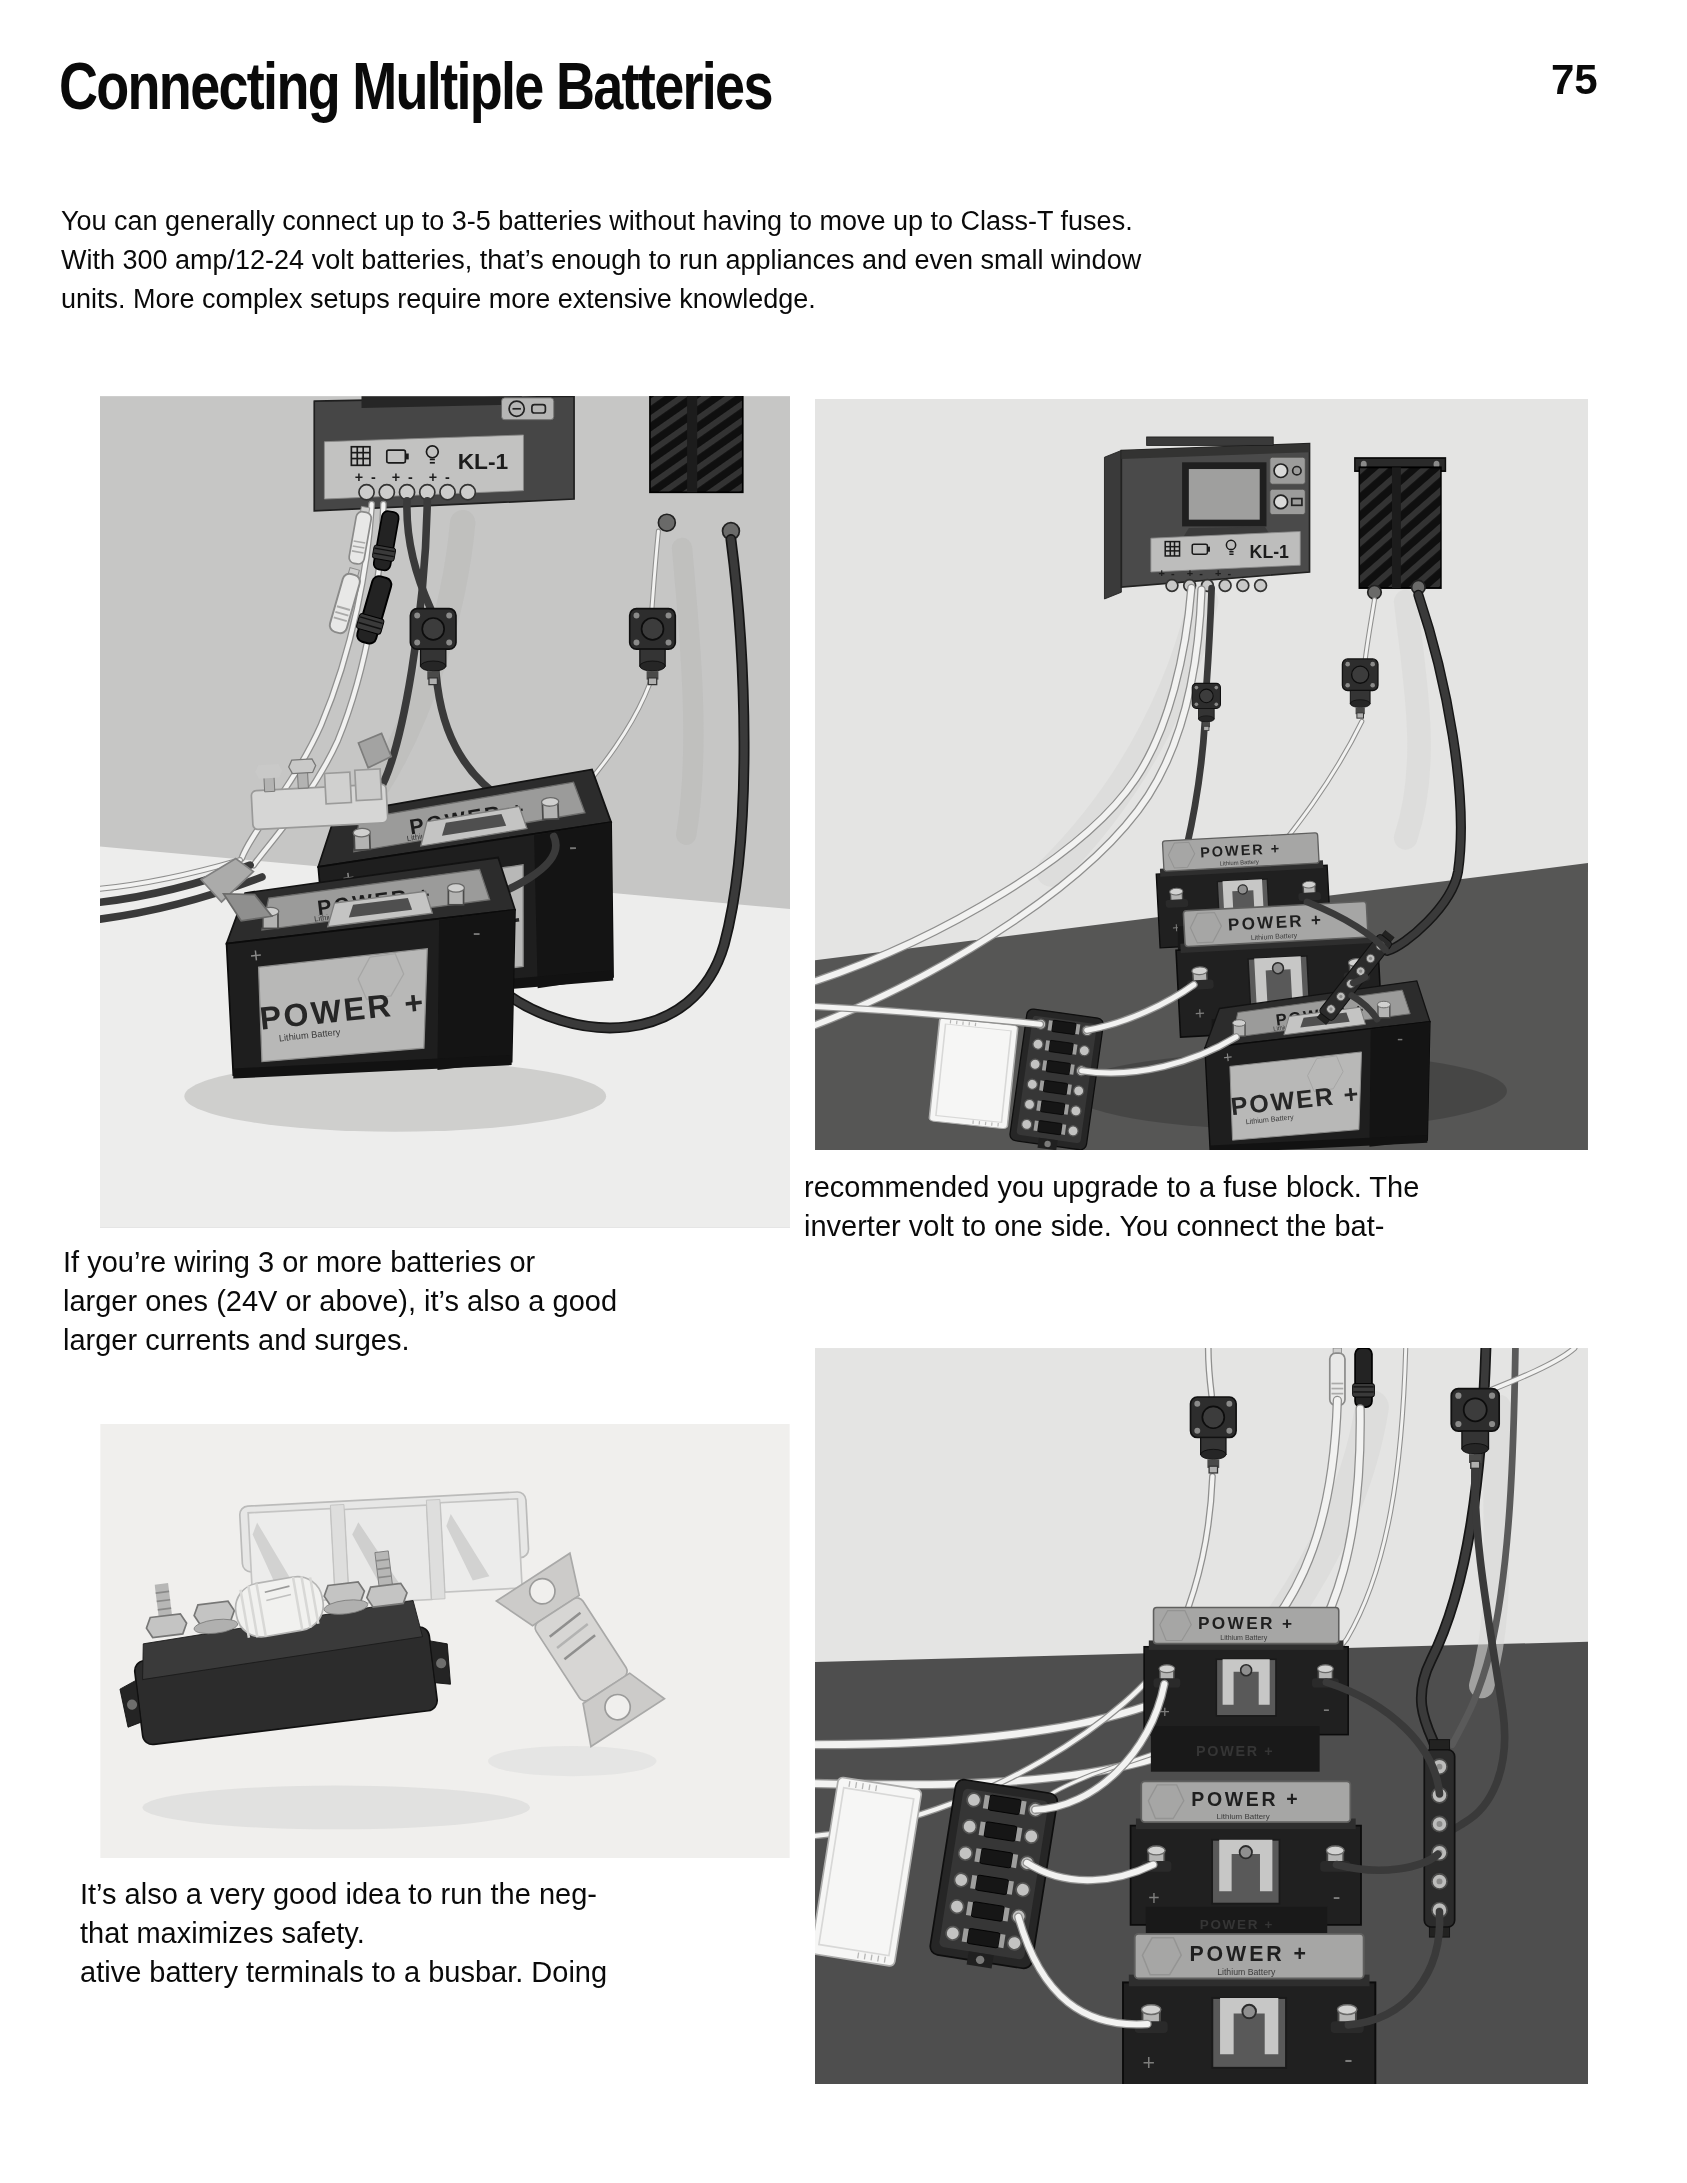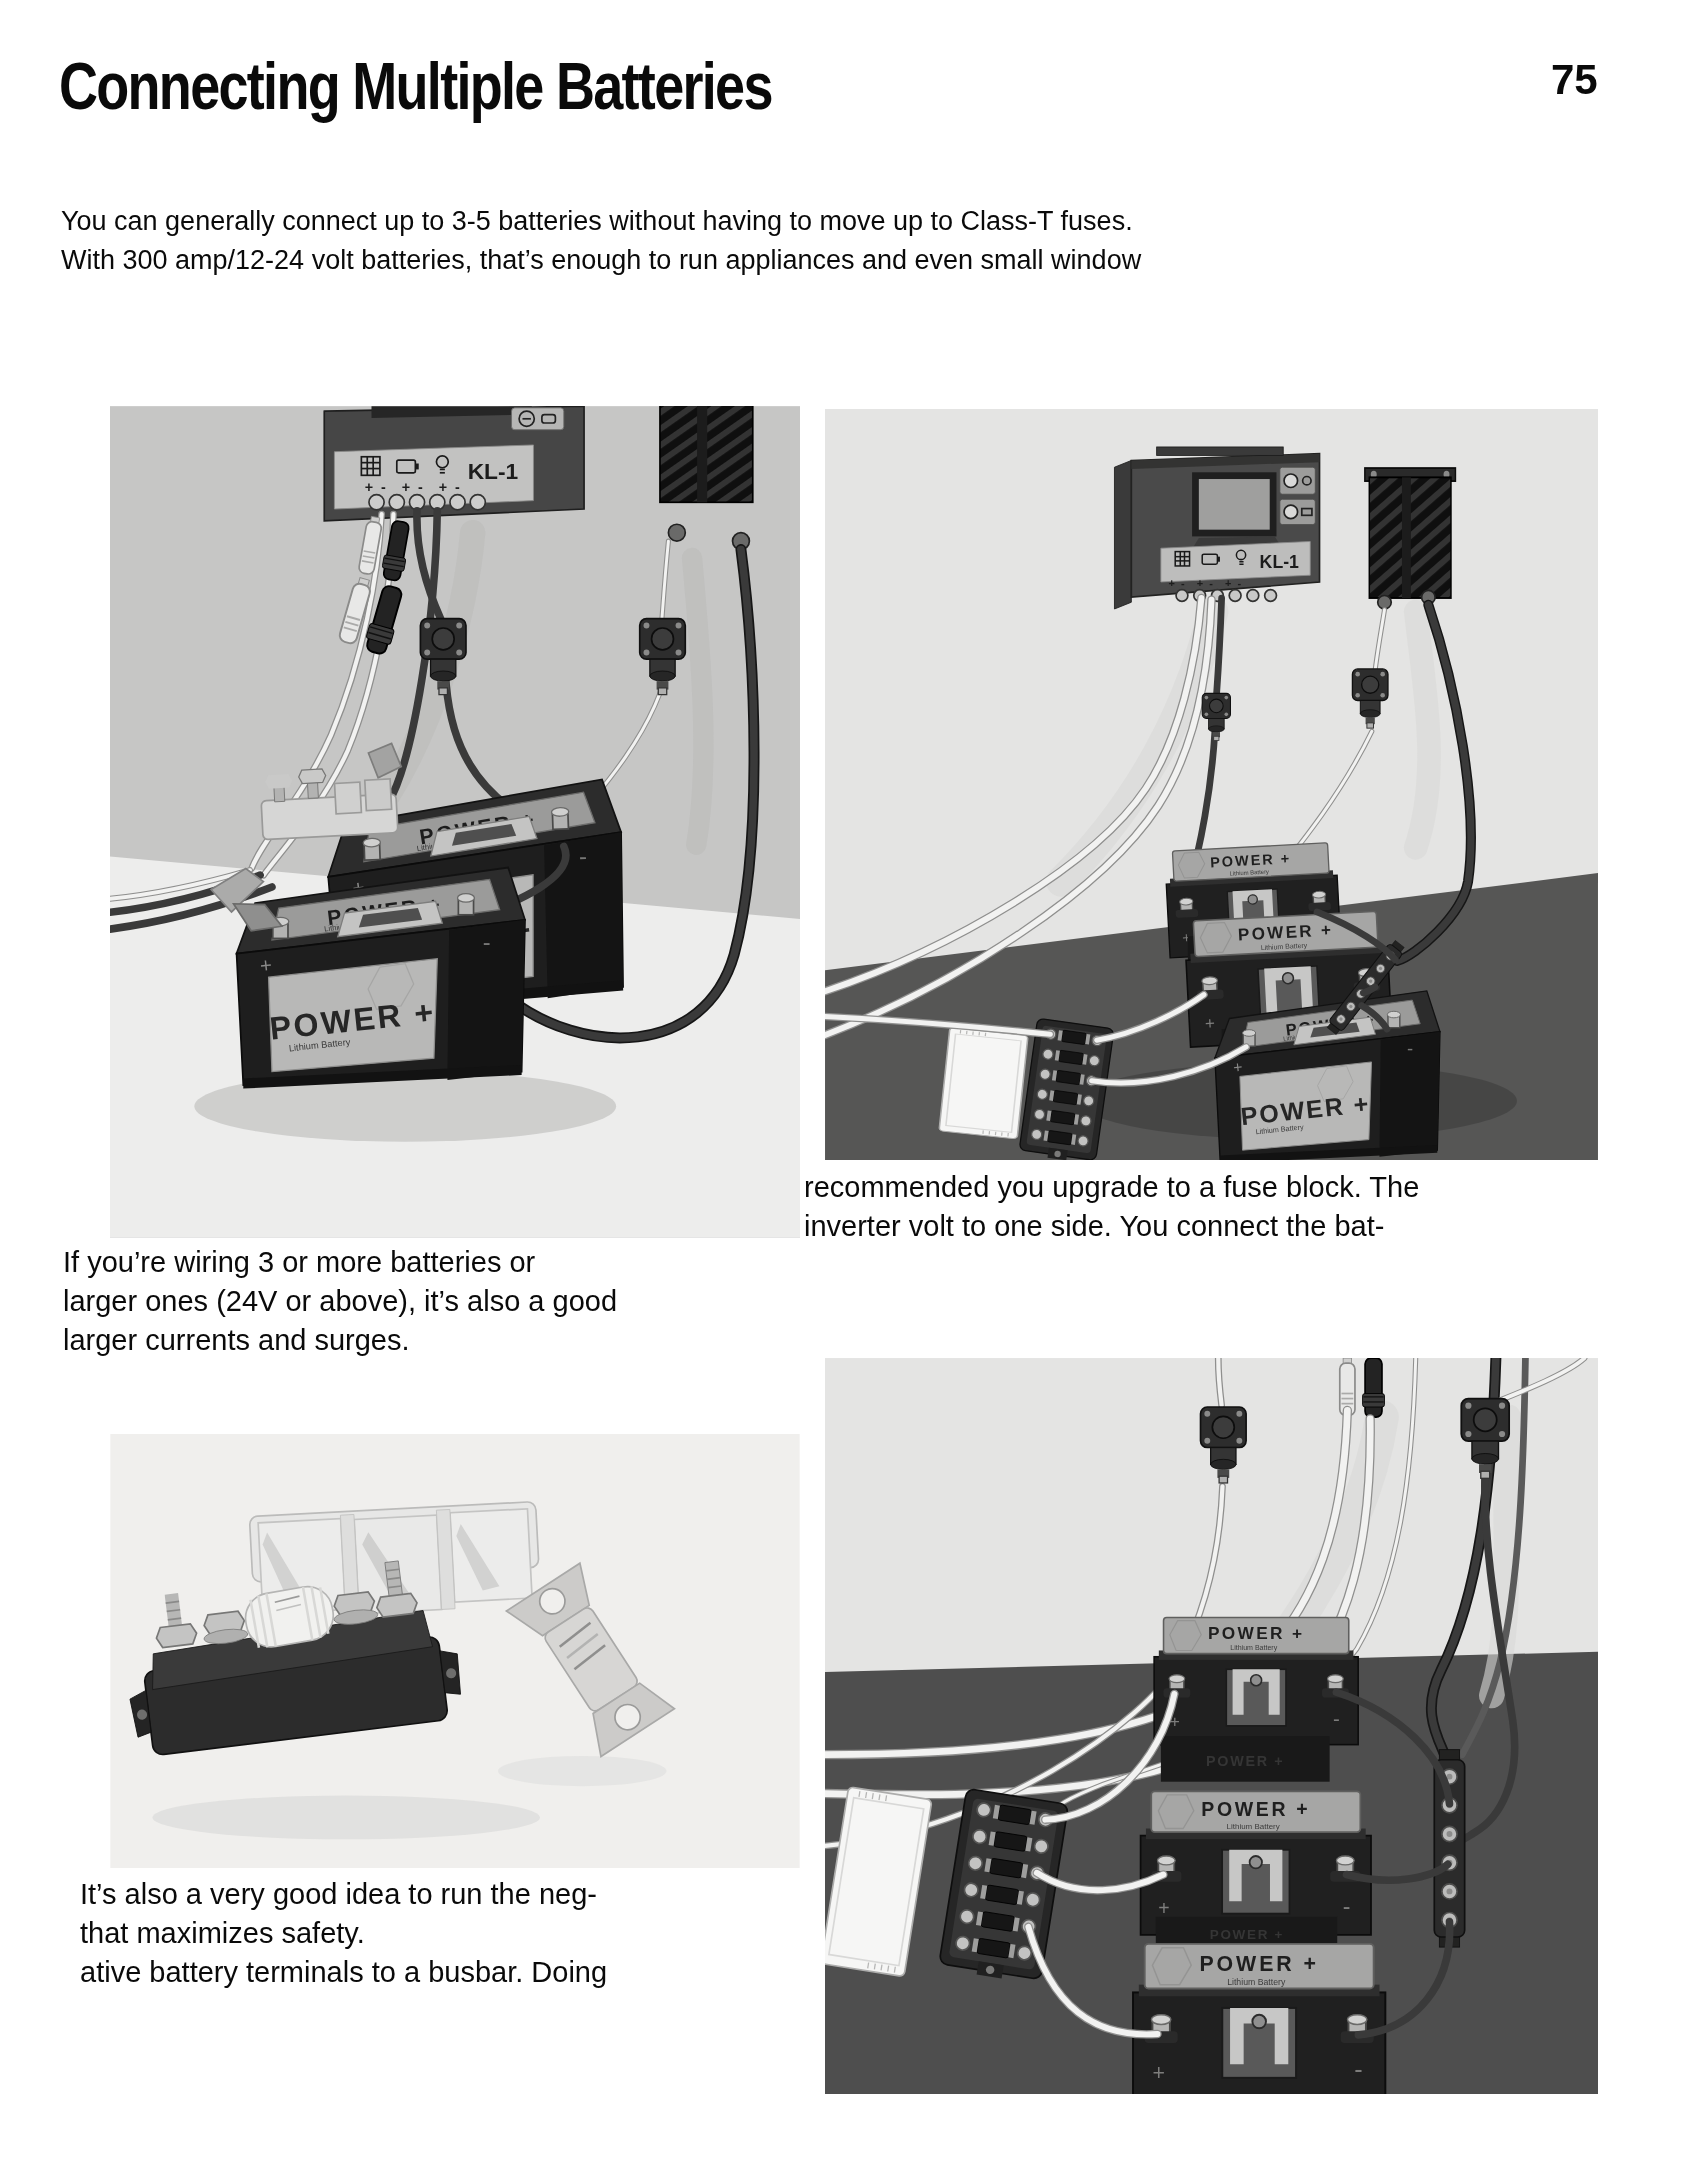--- a/index.html
+++ b/index.html
@@ -3,21 +3,21 @@
 <meta charset="utf-8">
 <style>
   html,body{margin:0;padding:0;background:#ffffff;}
   .page{position:relative;width:1687px;height:2183px;background:#ffffff;overflow:hidden;
         font-family:"Liberation Sans", sans-serif;color:#0a0a0a;}
   .title{position:absolute;left:59px;top:46px;margin:0;font-size:54px;font-weight:700;
          letter-spacing:-1.7px;transform:scaleY(1.25);transform-origin:left top;white-space:nowrap;}
   .pagenum{position:absolute;left:1551px;top:56px;font-size:42px;font-weight:600;}
   .intro{position:absolute;left:61px;top:202px;width:1586px;font-size:27px;line-height:39px;}
   .caption{position:absolute;font-size:29px;line-height:39px;}
-  .fig{position:absolute;margin:10px;padding:0;}
+  .fig{position:absolute;margin:0;padding:0;}
   .fig svg{display:block;}
   svg text{white-space:pre;font-family:"Liberation Sans", sans-serif;}
   .ww{fill:none;stroke:#f2f2f1;stroke-linecap:round;}
   .wc{fill:none;stroke:#8f8f8e;stroke-linecap:round;}
   .wd{fill:none;stroke:#3a3a3a;stroke-linecap:round;}
   .wdc{fill:none;stroke:#161616;stroke-linecap:round;}
   .wg{fill:none;stroke:#5a5a5a;stroke-linecap:round;}
   .shadow{fill:none;stroke:#d8d8d7;stroke-linecap:round;opacity:.6;}
   .shadow1{fill:none;stroke:#b9b9b8;stroke-linecap:round;opacity:.5;}
 </style>
@@ -196,20 +196,21 @@
   </defs>
 </svg>
 
 <div class="page">
   <div class="pagenum">75</div>
   <h1 class="title">Connecting Multiple Batteries</h1>
 
   <div class="intro">
     <div>You can generally connect up to 3-5 batteries without having to move up to Class-T fuses.</div>
     <div>With 300 amp/12-24 volt batteries, that’s enough to run appliances and even small window</div>
+    <div>units. More complex setups require more extensive knowledge.</div>
   </div>
 
   <figure class="fig" style="left:100px;top:396px;width:690px;height:832px">
     <svg width="690" height="832" viewBox="0 0 818 986">
       <rect width="818" height="986" fill="#c6c6c5"></rect>
       <polygon points="0,534 818,608 818,986 0,986" fill="#ededec"></polygon>
       <path class="shadow1" d="M430,150 C420,260 380,380 330,460" stroke-width="30"></path>
       <path class="shadow1" d="M690,180 C700,290 712,420 695,520" stroke-width="24"></path>
       <ellipse cx="350" cy="830" rx="250" ry="42" fill="#c2c2c1" opacity="0.7"></ellipse>
 

